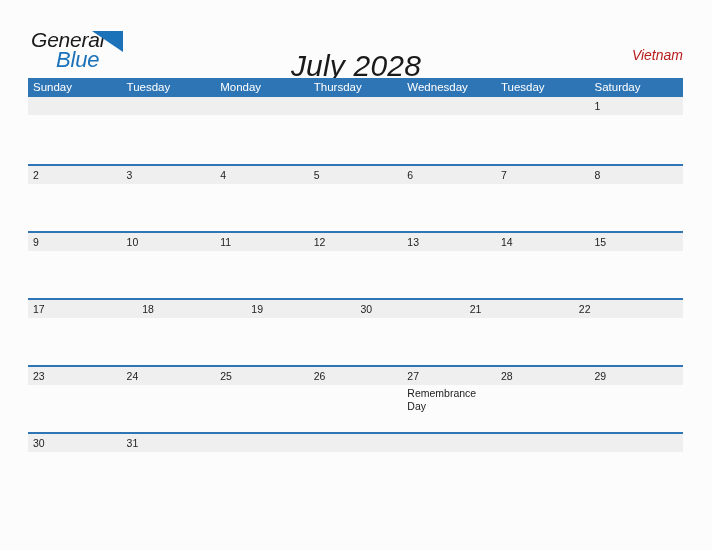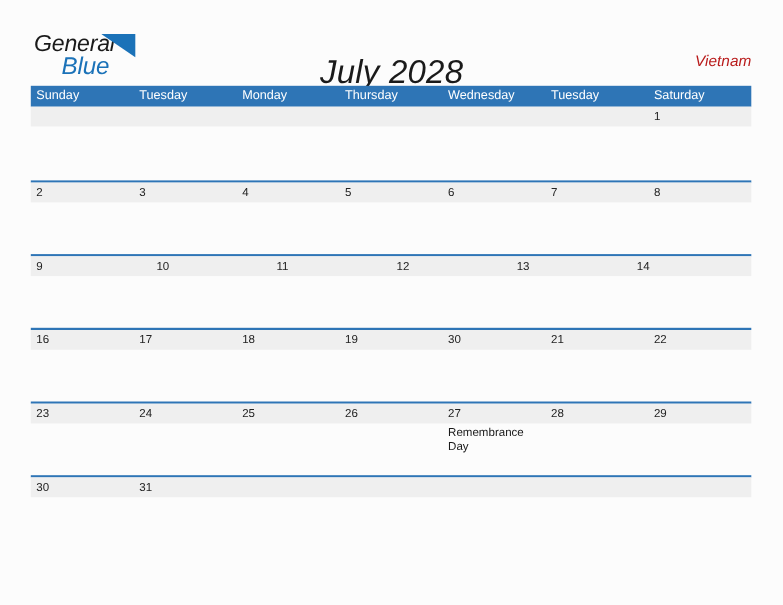--- a/index.html
+++ b/index.html
@@ -225,34 +225,34 @@
         </div>
       </div>
       <div class="week-row">
         <div class="week-dates">
           <div class="date-cell">9</div>
           <div class="date-cell">10</div>
           <div class="date-cell">11</div>
           <div class="date-cell">12</div>
           <div class="date-cell">13</div>
           <div class="date-cell">14</div>
-        </div>
-        <div class="week-body">
-          <div class="event-cell"></div>
-          <div class="event-cell"></div>
-          <div class="event-cell"></div>
-          <div class="event-cell"></div>
-          <div class="event-cell"></div>
-          <div class="event-cell"></div>
-          <div class="event-cell"></div>
-        </div>
-      </div>
-      <div class="week-row">
-        <div class="week-dates">
-          <div class="date-cell">16</div>
+          <div class="date-cell">15</div>
+        </div>
+        <div class="week-body">
+          <div class="event-cell"></div>
+          <div class="event-cell"></div>
+          <div class="event-cell"></div>
+          <div class="event-cell"></div>
+          <div class="event-cell"></div>
+          <div class="event-cell"></div>
+          <div class="event-cell"></div>
+        </div>
+      </div>
+      <div class="week-row">
+        <div class="week-dates">
           <div class="date-cell">17</div>
           <div class="date-cell">18</div>
           <div class="date-cell">19</div>
           <div class="date-cell">30</div>
           <div class="date-cell">21</div>
           <div class="date-cell">22</div>
         </div>
         <div class="week-body">
           <div class="event-cell"></div>
           <div class="event-cell"></div>

